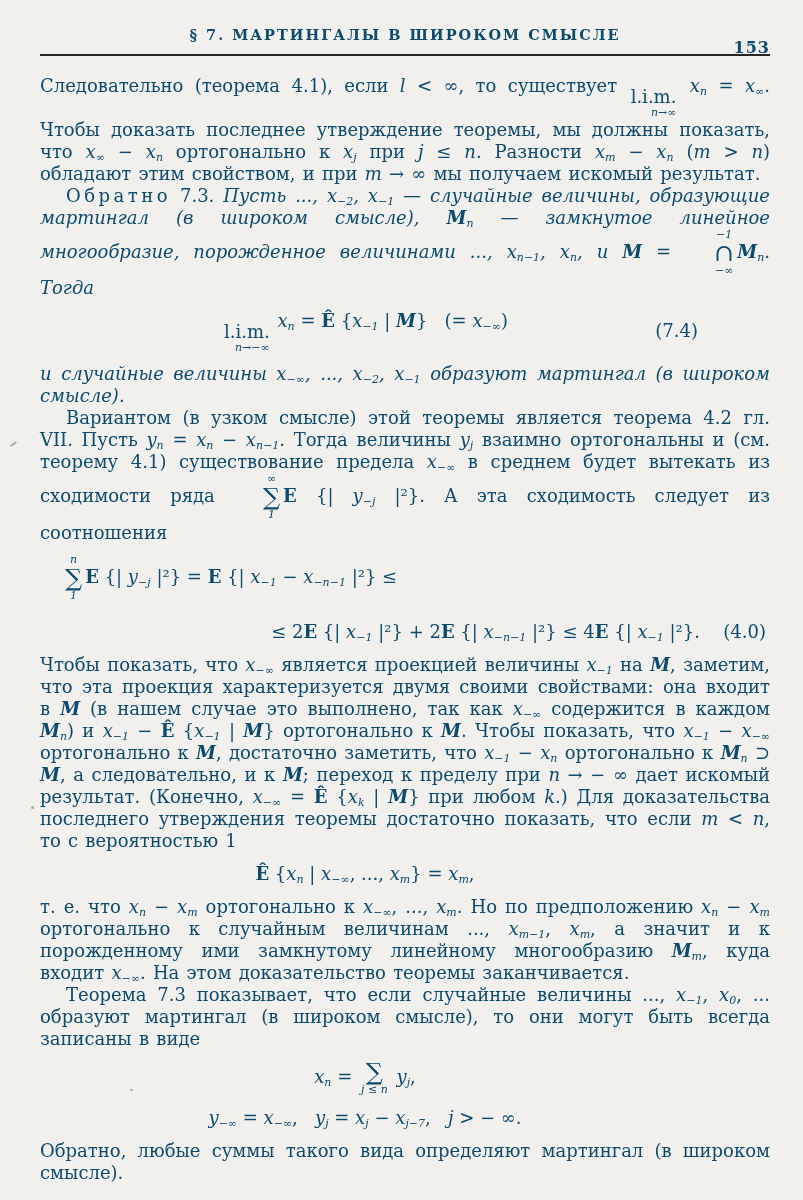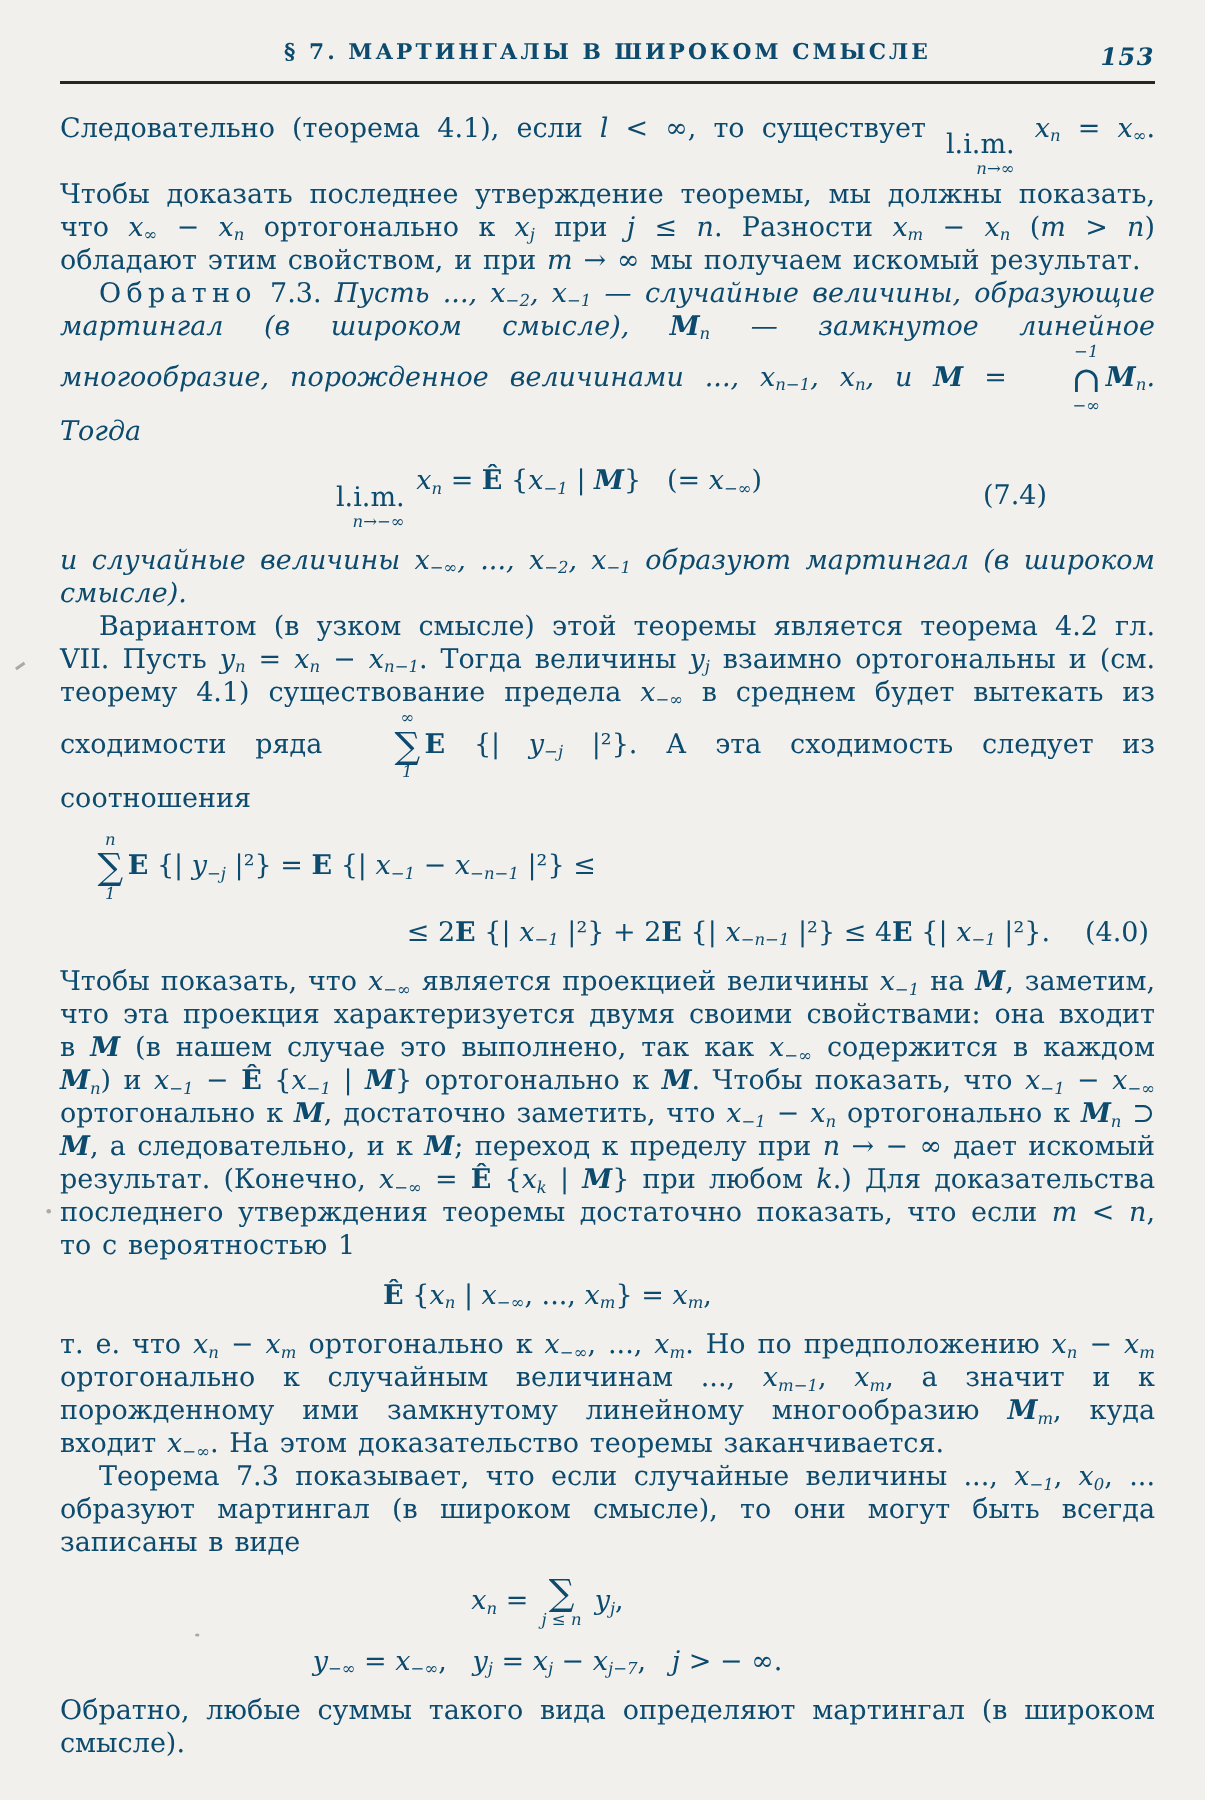--- a/index.html
+++ b/index.html
@@ -19,22 +19,22 @@
   }
   
   .header{position:relative;height:24px;}
   .htitle{
     text-align:center;
     font-weight:bold;
     font-size:14.5px;
     letter-spacing:2px;
   }
   .pnum{
-    position:absolute;right:0;top:2px;
-    font-weight:bold;font-size:16px;letter-spacing:1px;font-style:italic;
+    position:absolute;right:0;top:12px;
+    font-weight:bold;font-size:16px;letter-spacing:1px;
   }
   .rule{
     border-top:2.5px solid #262626;
     margin-top:4px;
     margin-bottom:19px;
   }
   
   .para{
     margin:0;
     font-size:18px;
@@ -69,21 +69,21 @@
   .lm .u{font-size:11px;}
   
   .eq{
     position:relative;
     margin:10px 0;
     font-size:18px;
     line-height:24px;
   }
   .eq.center{text-align:center;padding-right:80px;}
   .eq.left{text-align:left;padding-left:22px;margin-bottom:2px;}
-  .eq.right{text-align:right;padding-right:70px;margin-top:8px;}
+  .eq.right{text-align:right;padding-right:70px;margin-top:18px;}
   .eqnum{position:absolute;top:50%;transform:translateY(-50%);font-style:normal;}
   .eq.center .eqnum{right:72px;}
   .eq.right .eqnum{right:4px;}
   
   .speck{position:absolute;background:#6f6f6c;opacity:.55;border-radius:50%;}
   .speck.dash{border-radius:0;transform:rotate(-35deg);}
 </style>
 </head>
 <body>
 

